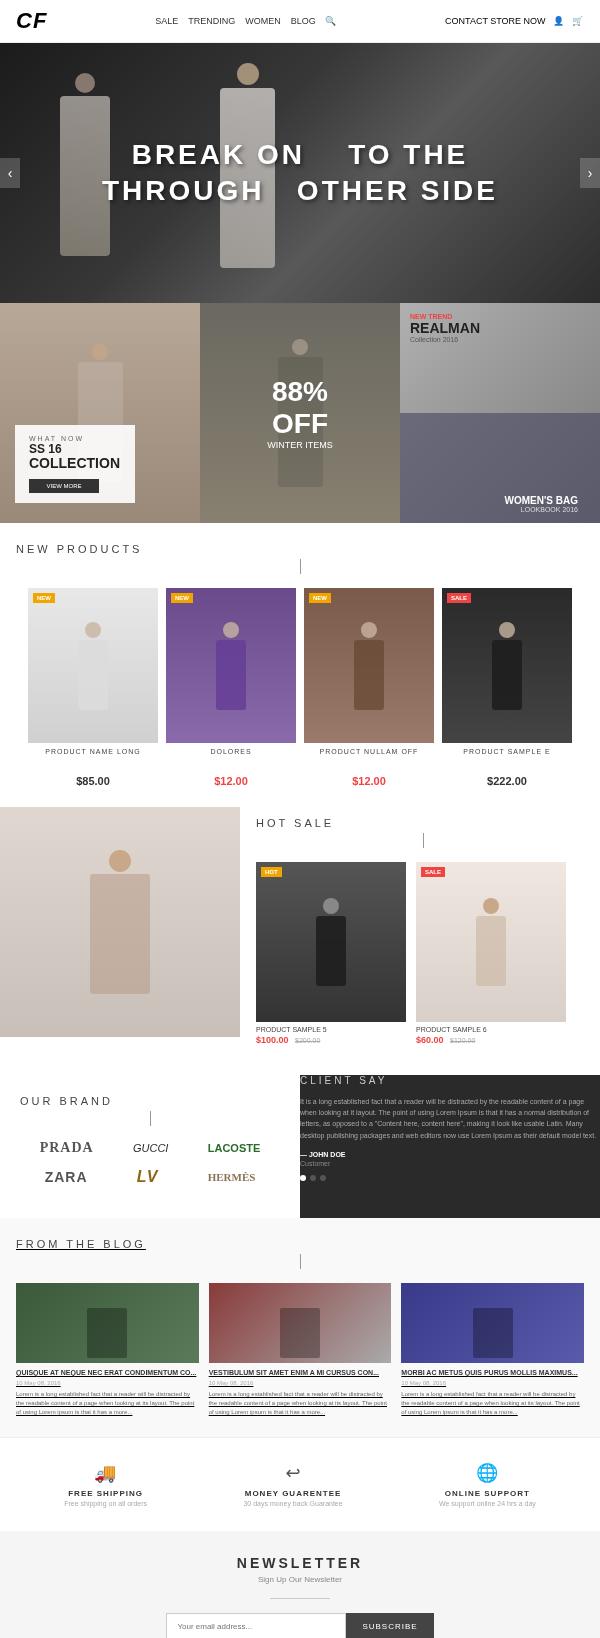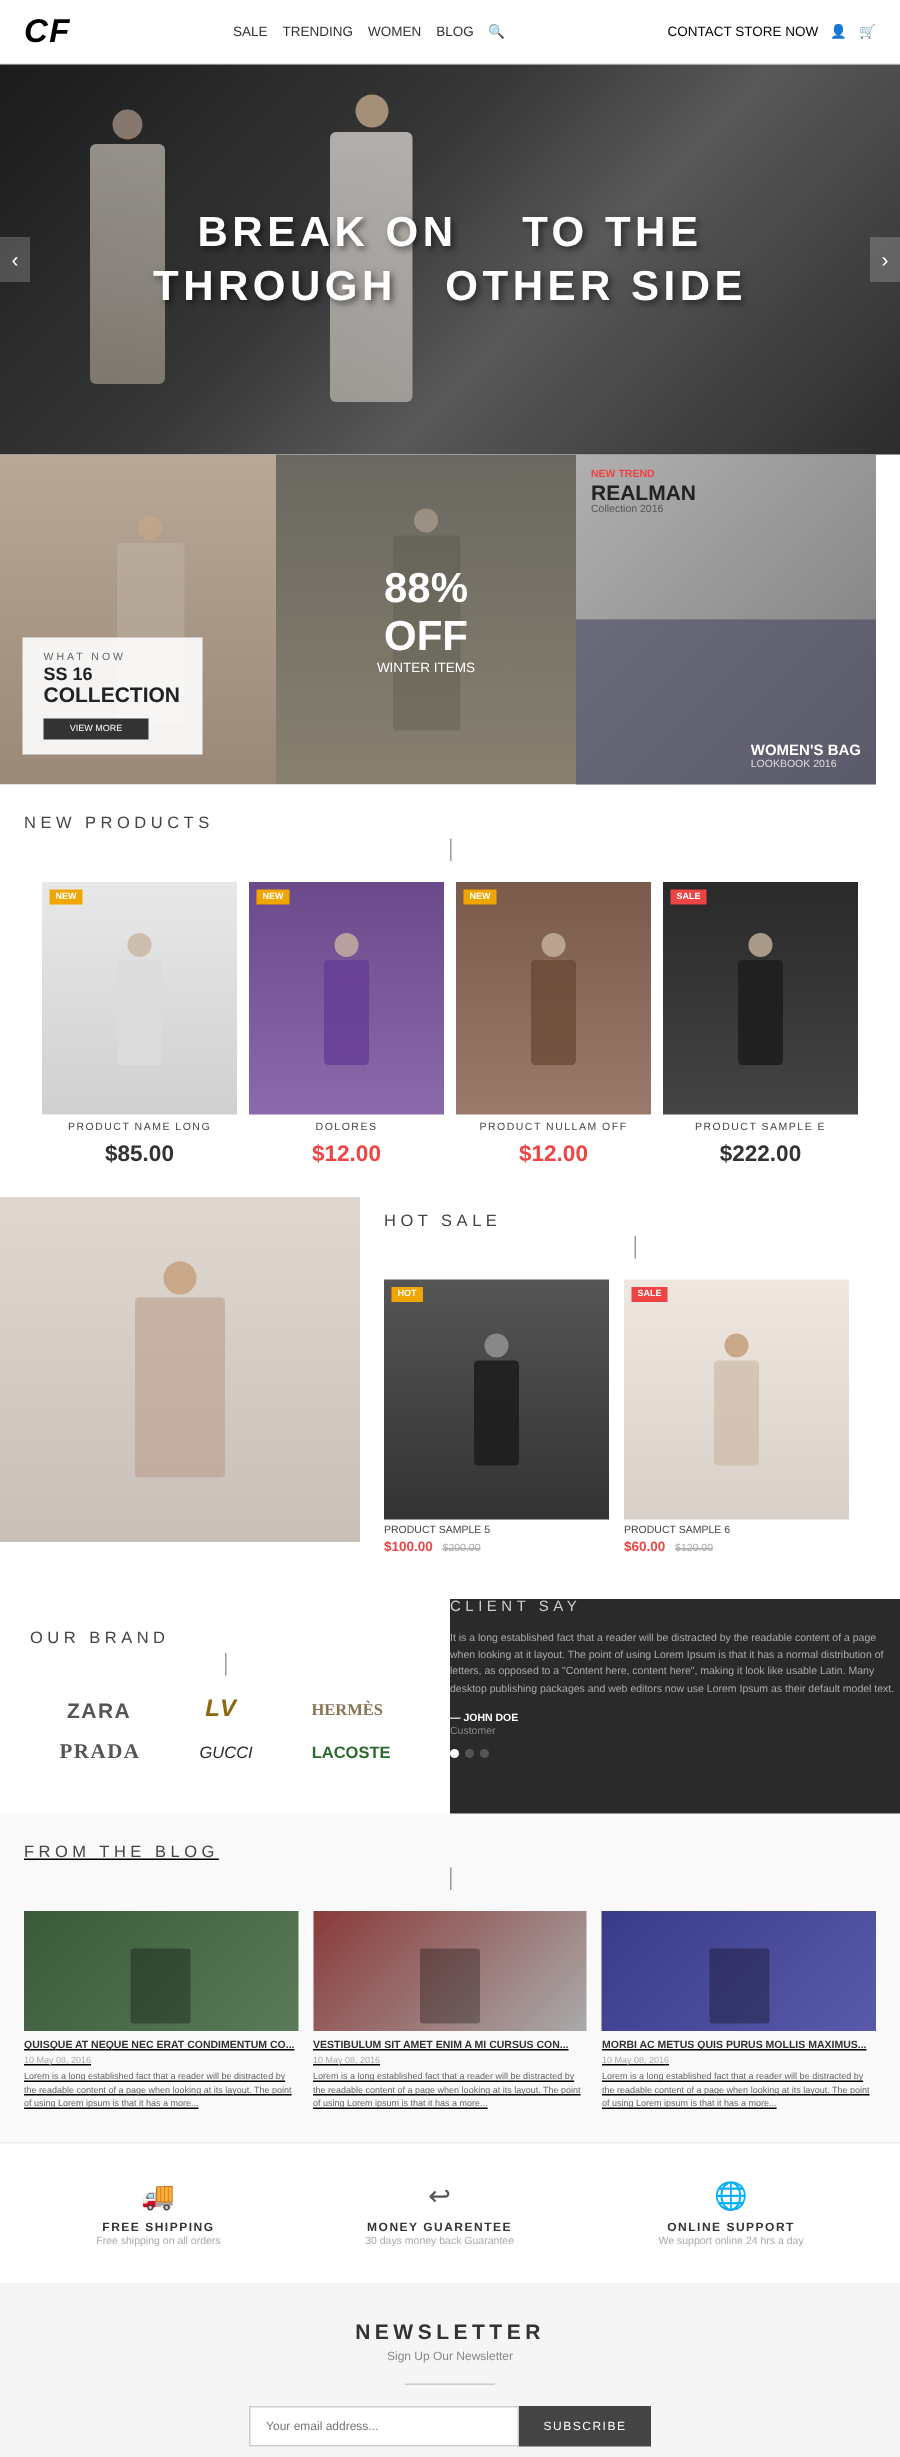--- a/index.html
+++ b/index.html
@@ -38,21 +38,21 @@
     .hero-arrow-left { left: 0; }
     .hero-arrow-right { right: 0; }
 
     
     .promo-grid {
       display: flex; width: 600px; height: 220px;
     }
     .promo-cell {
       position: relative; overflow: hidden;
     }
-    .promo-cell-1 { width: 184px; background: #5eead4; }
+    .promo-cell-1 { width: 200px; background: #5eead4; }
     .promo-cell-2 { width: 200px; background: #7a7a6a; }
     .promo-cell-3 { width: 200px; background: #888; display: flex; flex-direction: column; }
 
     .promo-card-white {
       position: absolute; bottom: 20px; left: 15px;
       background: rgba(255,255,255,0.9); padding: 10px 14px; min-width: 120px;
     }
     .promo-card-white .what-now { font-size: 7px; letter-spacing: 2px; color: #666; text-transform: uppercase; }
     .promo-card-white .ss16 { font-size: 12px; font-weight: bold; color: #222; }
     .promo-card-white .collection { font-size: 14px; font-weight: 900; color: #222; line-height: 1.1; }
@@ -67,21 +67,21 @@
     }
     .promo-sale-overlay .percent { font-size: 28px; font-weight: 900; }
     .promo-sale-overlay .winter { font-size: 9px; text-transform: uppercase; }
 
     .promo-cell-3-top { height: 110px; background: #aaa; position: relative; }
     .promo-cell-3-bottom { height: 110px; background: #6a6a7a; position: relative; }
     .new-trend { position: absolute; top: 10px; left: 10px; }
     .new-trend .label { font-size: 7px; color: #e44; text-transform: uppercase; font-weight: bold; }
     .new-trend .realman { font-size: 14px; font-weight: 900; color: #222; }
     .new-trend .coll { font-size: 7px; color: #555; }
-    .womens-bag { position: absolute; bottom: 10px; right: 10px; text-align: left; }
+    .womens-bag { position: absolute; bottom: 10px; right: 22px; text-align: right; }
     .womens-bag .label { font-size: 10px; font-weight: 900; color: #fff; text-transform: uppercase; }
     .womens-bag .sub { font-size: 7px; color: #ddd; }
 
     
     .section { padding: 20px 16px; }
     .section-title { text-align: left; font-size: 11px; text-transform: uppercase; letter-spacing: 3px; color: #444; margin-bottom: 4px; }
     .section-divider { width: 1px; height: 15px; background: #999; margin: 0 auto 14px; }
 
     .products-grid { display: flex; gap: 8px; justify-content: center; }
     .product-card { width: 130px; position: relative; text-align: center; }
@@ -94,21 +94,21 @@
     .product-img-area.p3 { background: linear-gradient(180deg, #7a5a4a 0%, #9a7a6a 100%); }
     .product-img-area.p4 { background: linear-gradient(180deg, #2a2a2a 0%, #444 100%); }
 
     .product-badge {
       position: absolute; top: 5px; left: 5px;
       background: #f0a500; color: #fff; font-size: 6px; padding: 2px 4px;
       font-weight: bold; text-transform: uppercase;
     }
     .product-badge.sale { background: #e44; }
     .product-name { font-size: 7px; color: #444; margin-top: 5px; text-transform: uppercase; letter-spacing: 1px; }
-    .product-price { font-size: 15px; font-weight: bold; color: #333; margin-top: 6px; }
+    .product-price { font-size: 11px; font-weight: bold; color: #333; margin-top: 20px; }
     .product-price.sale-price { color: #e44; }
 
     
     .hot-sale-section { padding: 0 0 20px; }
     .hot-sale-inner { display: flex; }
     .hot-sale-left { width: 240px; }
     .hot-sale-left-img {
       width: 240px; height: 230px;
       background: linear-gradient(180deg, #e0d8d0 0%, #c8c0b8 100%);
       display: flex; align-items: center; justify-content: center;
@@ -368,28 +368,28 @@
       </div>
     </div>
   </div>
 </div>
 
 <div class="brand-client">
   <div class="our-brand">
     <div class="section-title">OUR BRAND</div>
     <div class="section-divider"></div>
     <div class="brands-row">
+      <div class="brand-name serif">PRADA</div>
+      <div class="gucci-style">GUCCI</div>
+      <div class="lacoste-style">LACOSTE</div>
+    </div>
+    <div class="brands-row">
       <div class="brand-name">ZARA</div>
       <div class="brand-name" style="font-size:16px;font-style:italic;color:#8B6914;">LV</div>
       <div class="hermes-style">HERMÈS</div>
-    </div>
-    <div class="brands-row">
-      <div class="brand-name serif">PRADA</div>
-      <div class="gucci-style">GUCCI</div>
-      <div class="lacoste-style">LACOSTE</div>
     </div>
   </div>
   <div class="client-say">
     <div class="client-say-title">CLIENT SAY</div>
     <div class="client-quote">It is a long established fact that a reader will be distracted by the readable content of a page when looking at it layout. The point of using Lorem Ipsum is that it has a normal distribution of letters, as opposed to a "Content here, content here", making it look like usable Latin. Many desktop publishing packages and web editors now use Lorem Ipsum as their default model text.</div>
     <div class="client-name">— JOHN DOE</div>
     <div style="font-size:7px;color:#888;margin-top:2px;">Customer</div>
     <div class="client-dots">
       <div class="client-dot active"></div>
       <div class="client-dot"></div>

